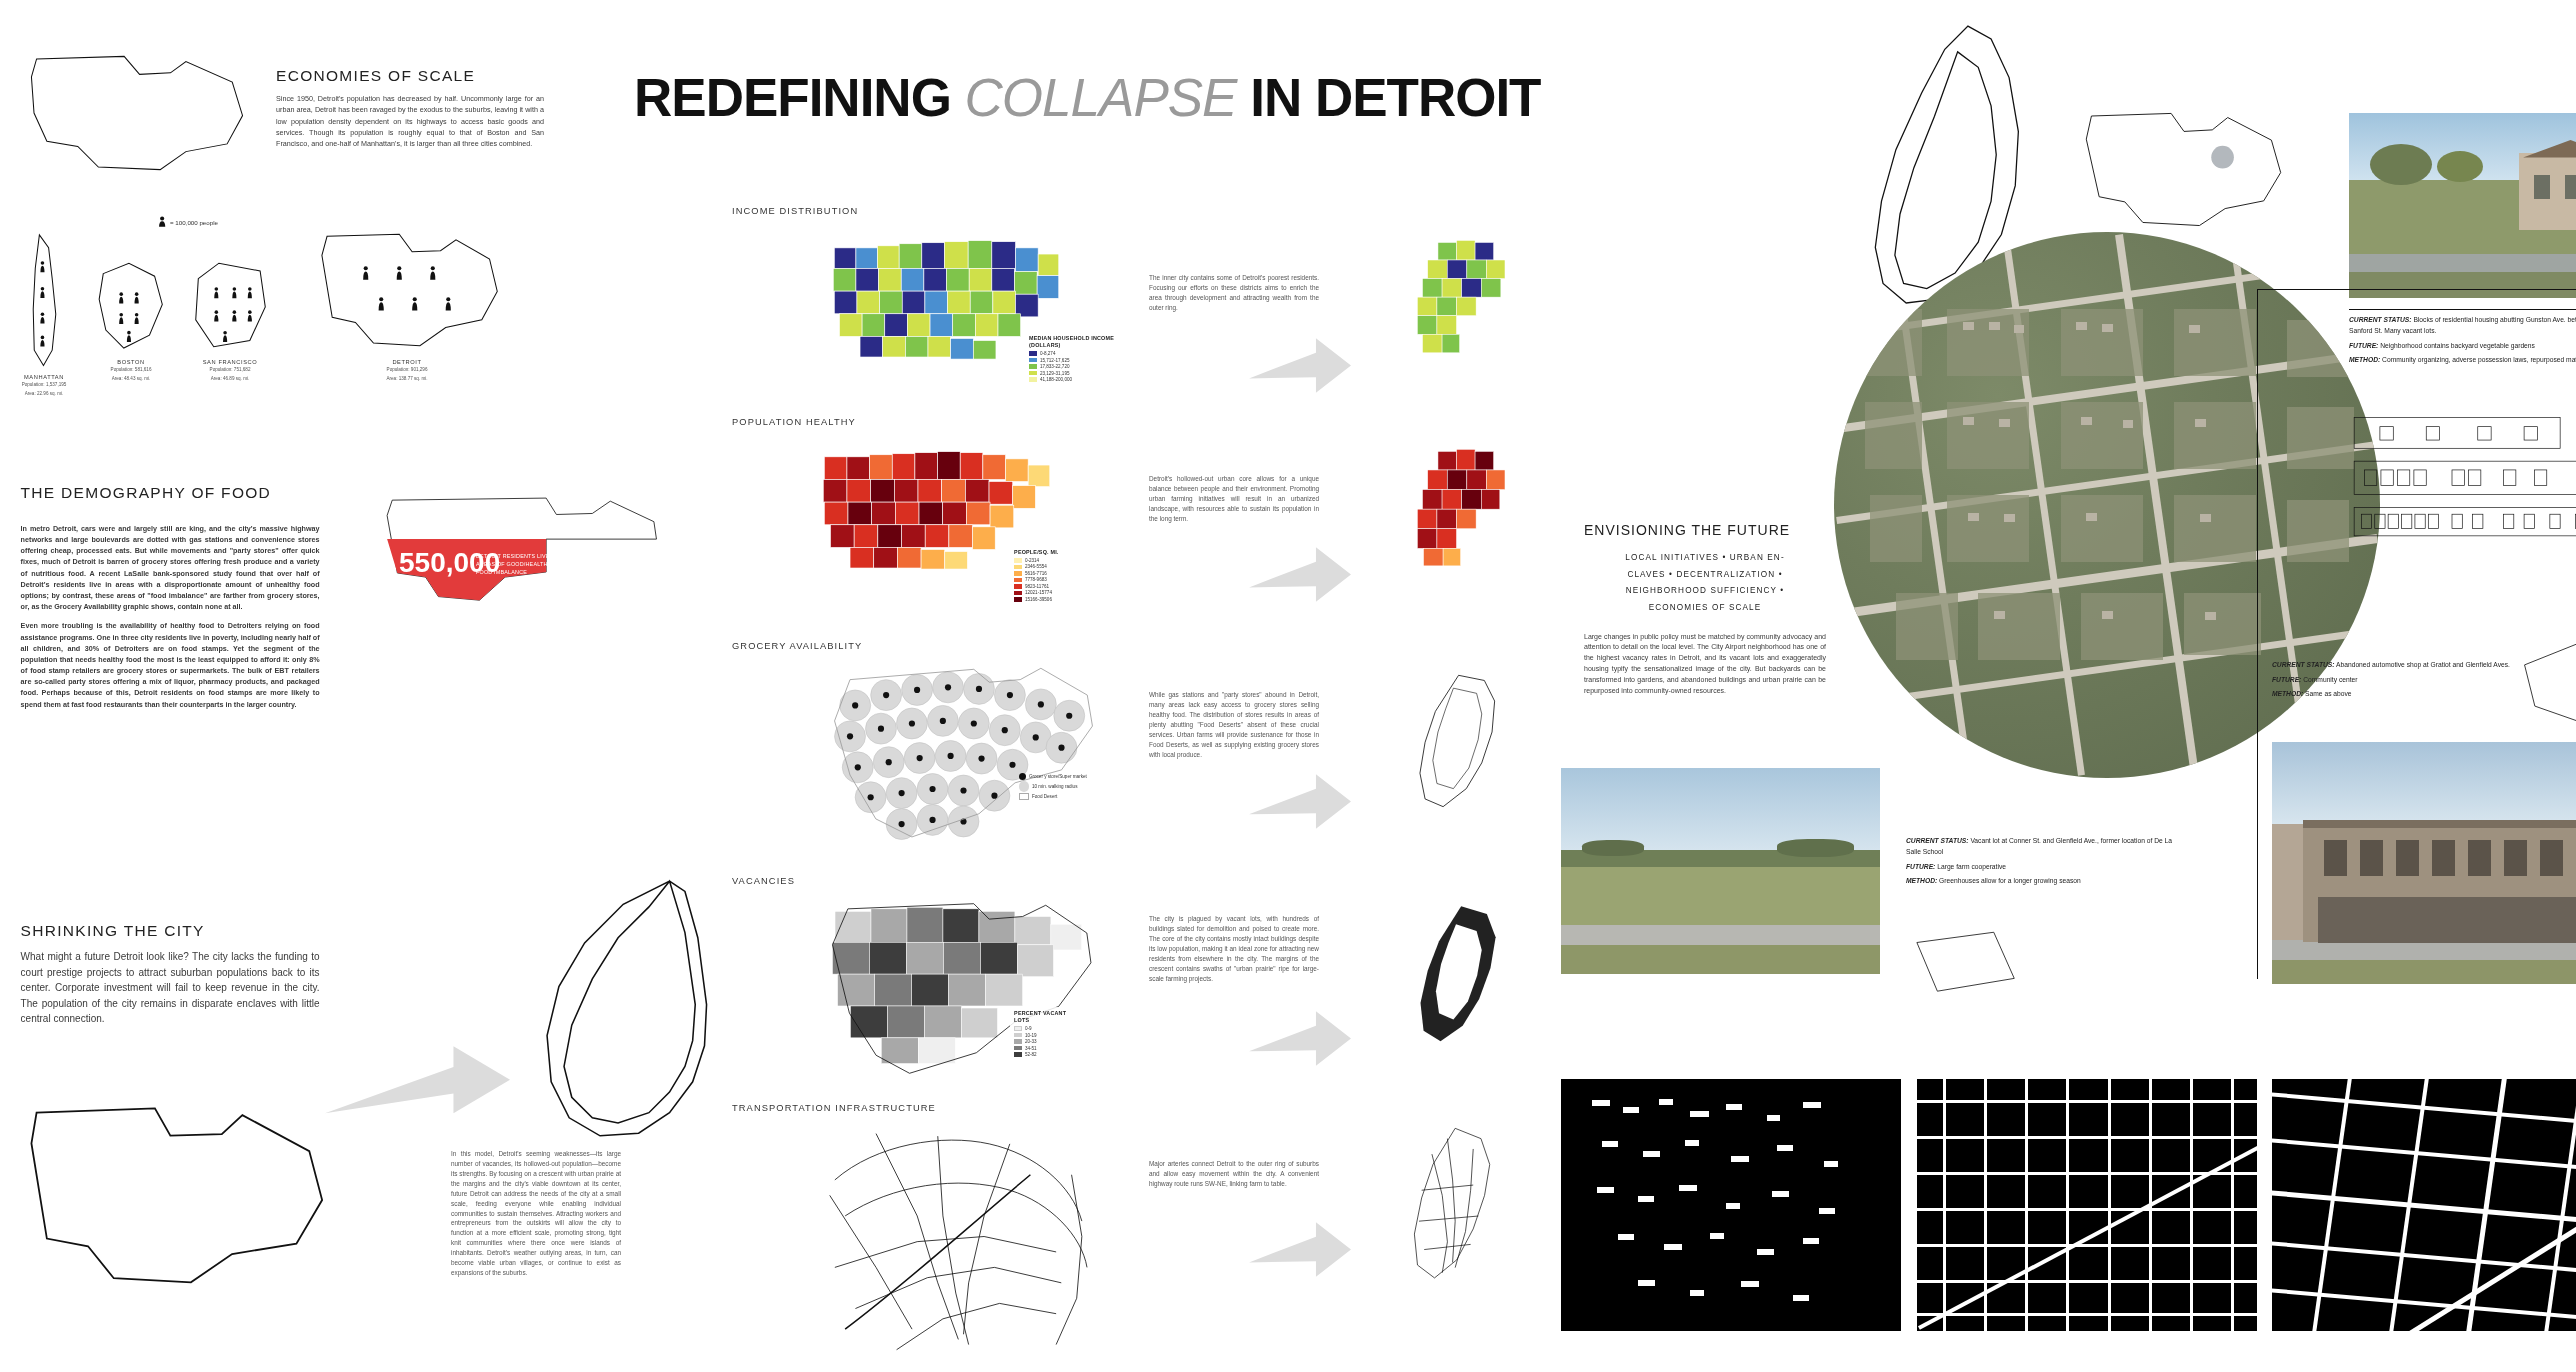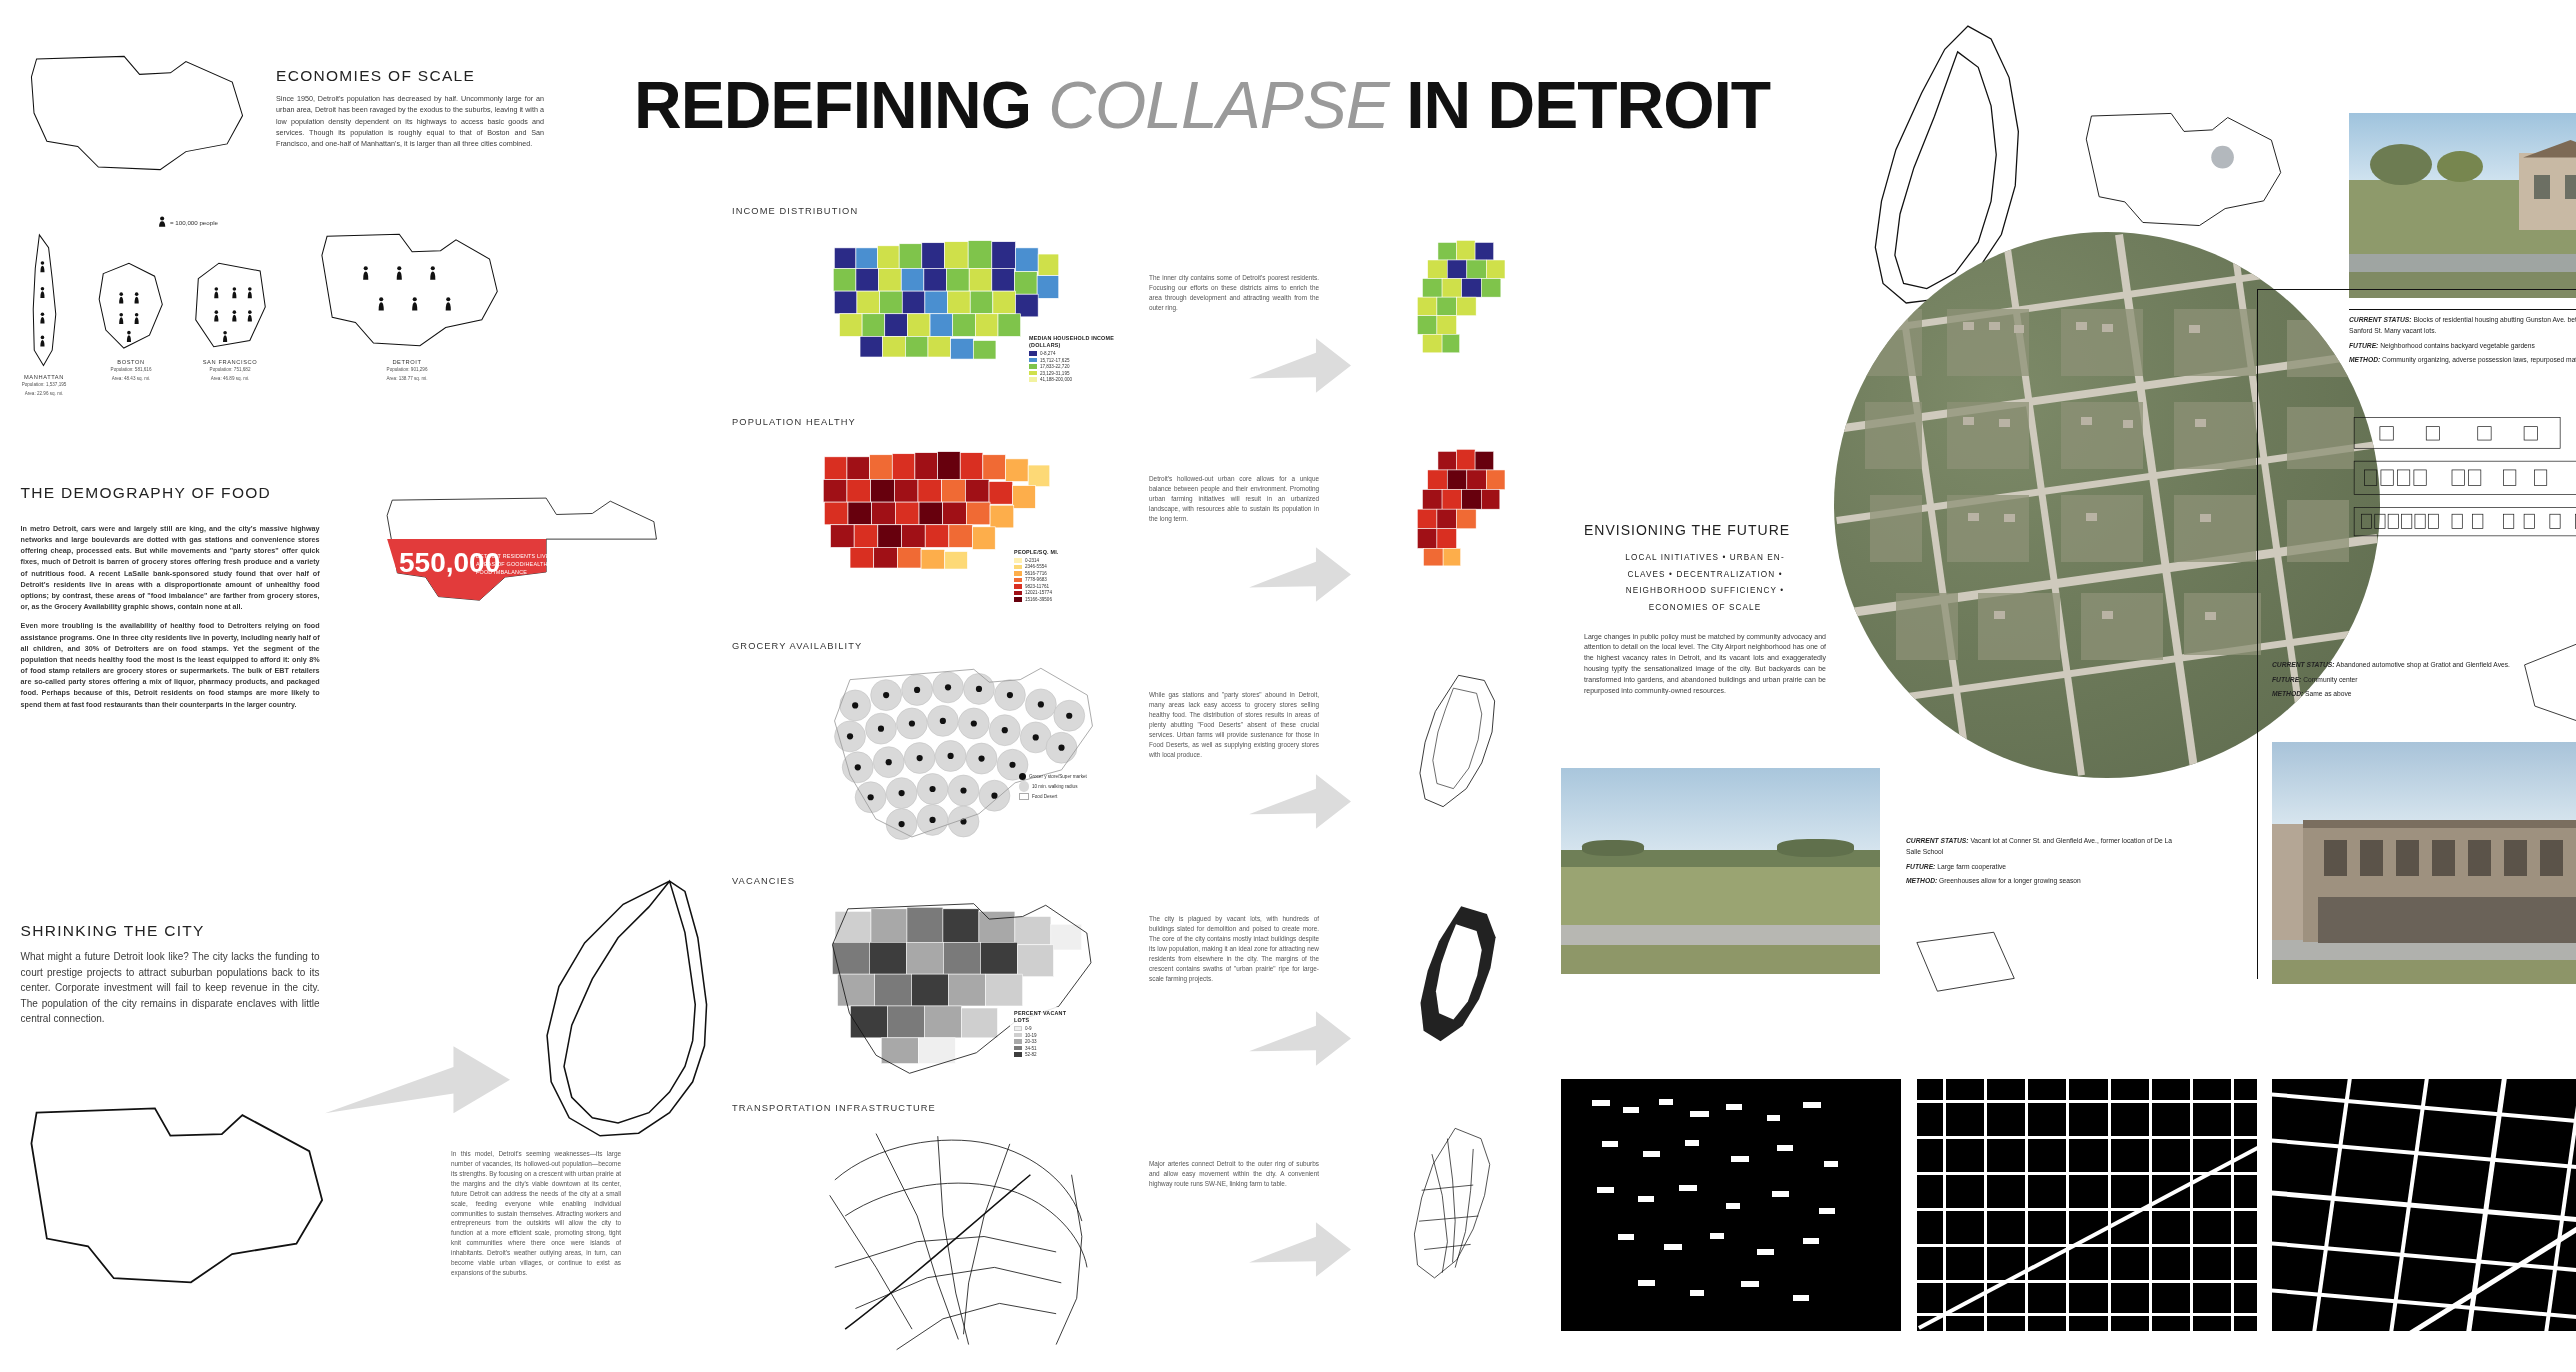--- a/index.html
+++ b/index.html
@@ -18,21 +18,21 @@
   .sec-title {
     font-size:15.5px; letter-spacing:1.3px; color:#222; font-weight:400;
   }
   .body-text {
     font-size:8px; line-height:1.55; color:#3a3a3a; text-align:justify;
   }
 
   
   .title {
     position:absolute; left:634px; top:67px; width:1391px;
-    font-size:66px; font-weight:700; letter-spacing:-1px; color:#111;
+    font-size:53px; font-weight:700; letter-spacing:-1px; color:#111;
     white-space:nowrap;
   }
   .title .word-collapse {
     font-style:italic; font-weight:400; color:#9a9a9a;
   }
 
   
   #economies-of-scale { left:276px; top:67px; width:268px; }
   #economies-of-scale .sec-title { margin-bottom:8.2px; }
   #economies-of-scale .body-text { font-size:7.2px; }

